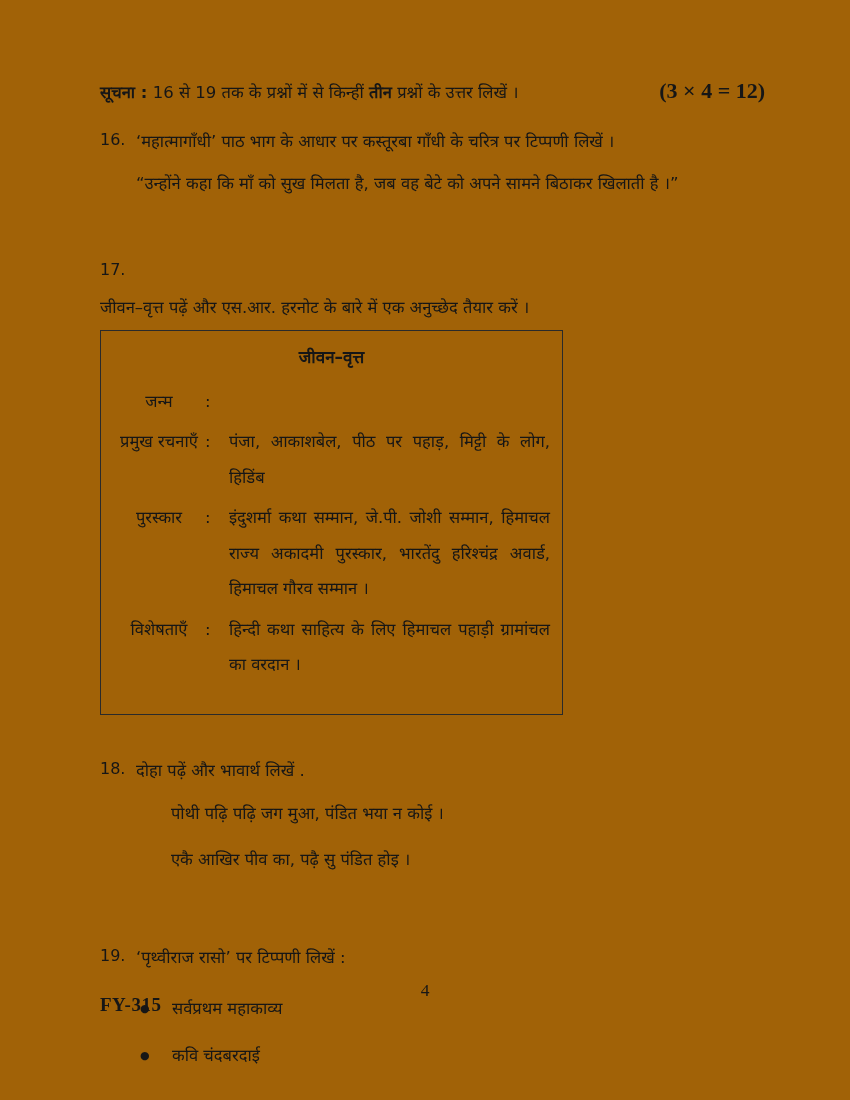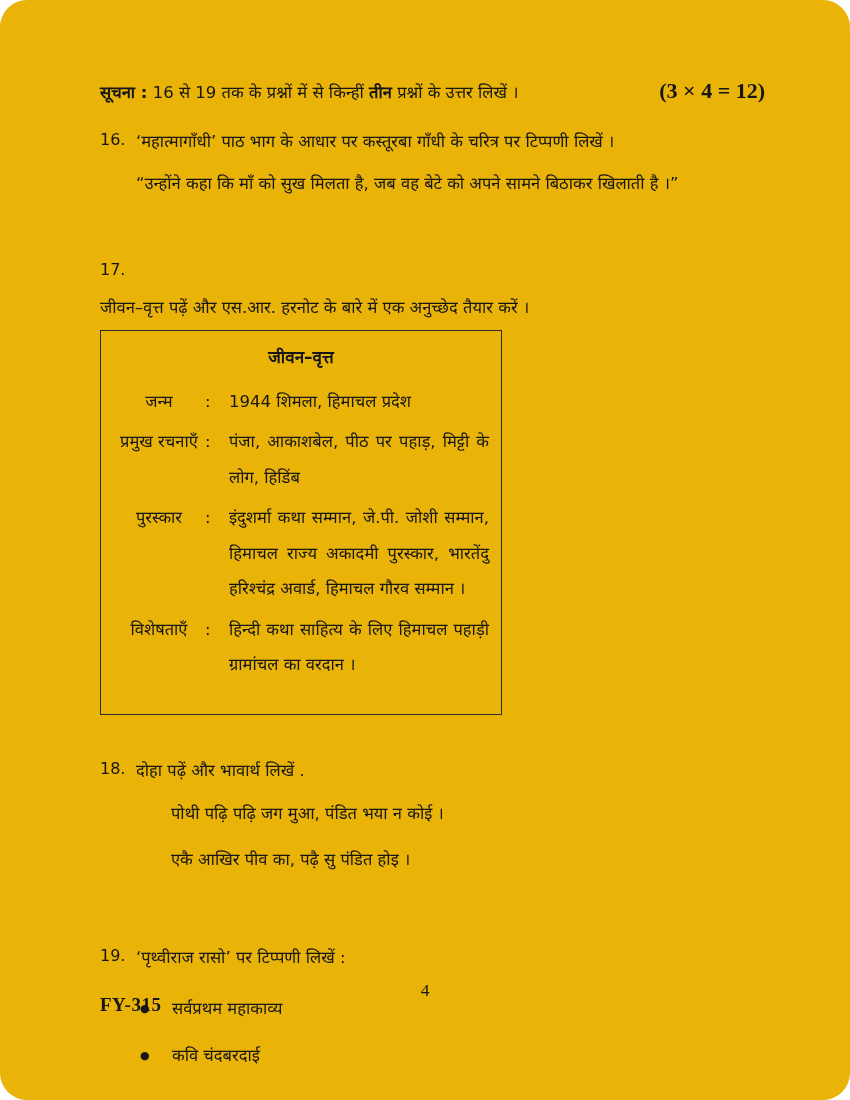--- a/index.html
+++ b/index.html
@@ -4,26 +4,25 @@
 <style>
   html, body {
     margin: 0;
     padding: 0;
     background: #ffffff;
   }
   .page {
     position: relative;
     width: 850px;
     height: 1100px;
-    background: #eab308;
+    background: #a16207;
     font-family: "DejaVu Sans", sans-serif;
     color: #161616;
     font-size: 16.5px;
     overflow: hidden;
-    border-radius: 27px;
   }
   .content {
     padding: 78px 85px 0 100px;
   }
 
   
   .instruction-row {
     display: flex;
     justify-content: space-between;
     align-items: baseline;
@@ -56,21 +55,21 @@
   .q17 { margin-bottom: 44px; flex-direction: column; }
   .q17 .qline { margin: 0 0 10px 0; line-height: 1.45; }
   .q18 { margin-bottom: 52px; }
   .q18 .qline { margin: 0 0 20px 0; line-height: 1.45; }
   .q19 { margin-bottom: 0; }
   .q19 .qline { margin: 0 0 26px 0; line-height: 1.45; }
 
   
   .bio-box {
     border: 1.6px solid #2a2a2a;
-    width: 402px;
+    width: 463px;
     box-sizing: border-box;
     padding: 14px 12px 26px 12px;
     margin-top: 2px;
   }
   .bio-title {
     text-align: center;
     font-weight: bold;
     margin-bottom: 16px;
     font-size: 17px;
   }
@@ -165,21 +164,20 @@
       <div class="qnum">17.</div>
       <div class="qbody">
         <p class="qline">जीवन–वृत्त पढ़ें और एस.आर. हरनोट के बारे में एक अनुच्छेद तैयार करें ।</p>
 
         <div class="bio-box">
           <div class="bio-title">जीवन–वृत्त</div>
 
           <div class="bio-row">
             <div class="bio-label">जन्म</div>
             <div class="bio-colon">:</div>
-            <div class="bio-value">1944 शिमला, हिमाचल प्रदेश</div>
           </div>
 
           <div class="bio-row">
             <div class="bio-label">प्रमुख रचनाएँ</div>
             <div class="bio-colon">:</div>
             <div class="bio-value">पंजा, आकाशबेल, पीठ पर पहाड़, मिट्टी के लोग, हिडिंब</div>
           </div>
 
           <div class="bio-row">
             <div class="bio-label">पुरस्कार</div>

